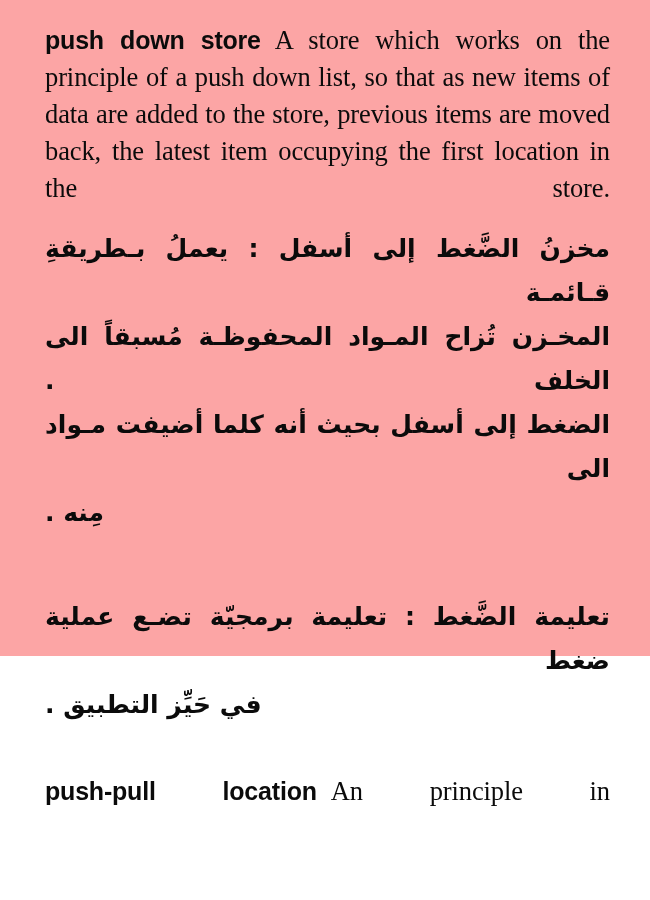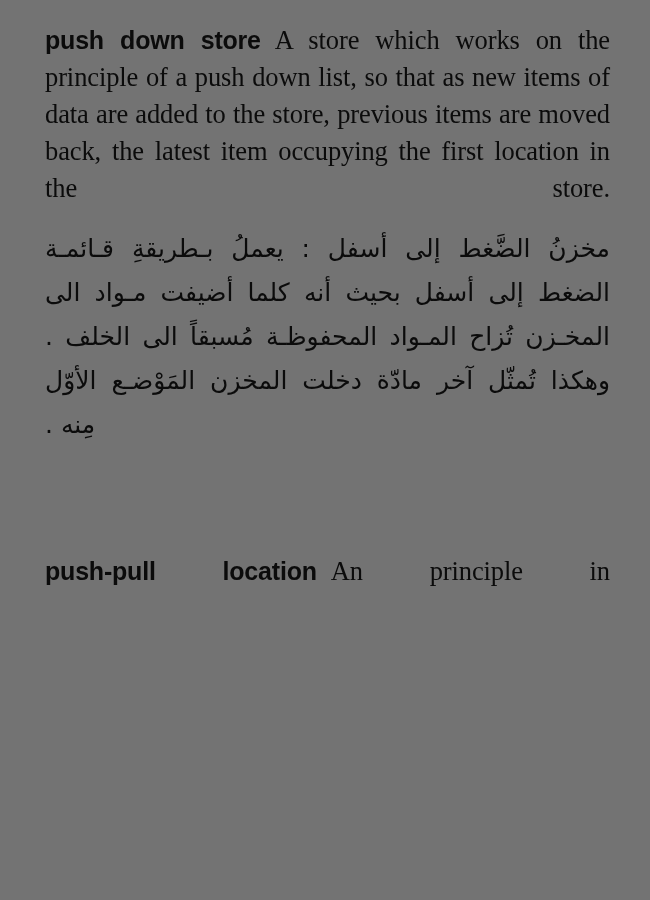--- a/index.html
+++ b/index.html
@@ -12,22 +12,22 @@
     width: 650px;
     height: 900px;
     overflow: hidden;
     font-family: "Liberation Serif", "DejaVu Serif", serif;
     color: #0a0a0a;
     -webkit-font-smoothing: antialiased;
   }
   .page {
     position: relative;
     width: 650px;
-    height: 900px;
-    background: #737373;
+    height: 656px;
+    background: #fca5a5;
     padding: 0;
     box-sizing: border-box;
   }
   .column {
     position: absolute;
     left: 45px;
     top: 22px;
     width: 565px;
   }
 
@@ -65,20 +65,21 @@
     font-size: 25px;
     line-height: 44px;
     color: #0b0b0b;
     unicode-bidi: isolate;
   }
   .arabic-line {
     white-space: nowrap;
     direction: rtl;
     unicode-bidi: isolate;
     display: block;
+    font-weight: bold;
   }
   .arabic-line.stretch {
     white-space: normal;
     text-align: justify;
     text-align-last: justify;
   }
   .arabic-line.short {
     text-align: center;
     text-align-last: left;
     padding-left: 0;
@@ -96,31 +97,34 @@
   <div class="column">
 
     <div class="entry">
       <div class="entry-text last-justified"><span class="headword">push down store</span><span>A store which works on the principle of a push down list, so that as new items of data are added to the store, previous items are moved back, the latest item occupying the first location in the store.</span></div>
     </div>
 
     <div class="gap-sm"></div>
 
     <div class="arabic-block">
       <div class="arabic-line stretch">مخزنُ الضَّغط إلى أسفل : يعملُ بـطريقةِ قـائمـة</div>
+      <div class="arabic-line stretch">المخـزن تُزاح المـواد المحفوظـة مُسبقاً الى الخلف .</div>
       <div class="arabic-line stretch">الضغط إلى أسفل بحيث أنه كلما أضيفت مـواد الى</div>
-      <div class="arabic-line stretch">المخـزن تُزاح المـواد المحفوظـة مُسبقاً الى الخلف .</div>
-      <div class="arabic-line stretch">وهكذا تُمثّل آخر مادّة دخلت المخزن المَوْضـع الأوّل</div>
       <div class="arabic-line short">مِنه .</div>
     </div>
 
     <div class="gap-lg"></div>
 
 
     <div class="gap-sm"></div>
 
+    <div class="arabic-block">
+      <div class="arabic-line stretch">تعليمة الضَّغط : تعليمة برمجيّة تضـع عملية ضغط</div>
+      <div class="arabic-line short">في حَيِّز التطبيق .</div>
+    </div>
 
     <div class="gap-lg"></div>
 
     <div class="entry">
       <div class="entry-text last-justified"><span class="headword">push-pull  location</span><span>An principle in</span></div>
     </div>
 
   </div>
 </div>
 

